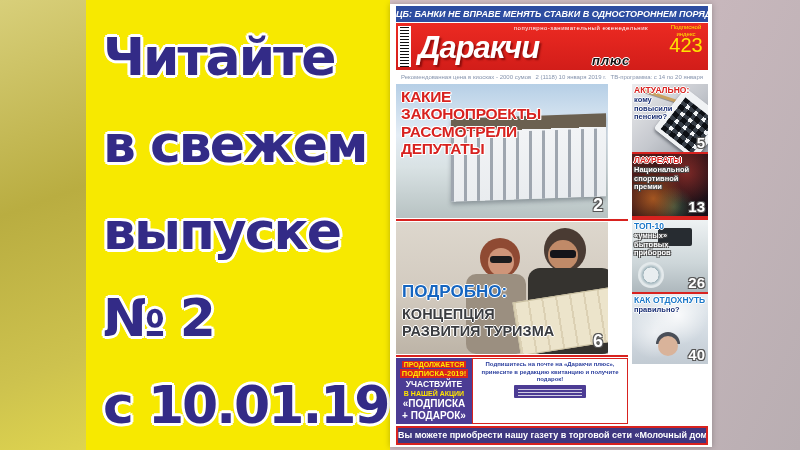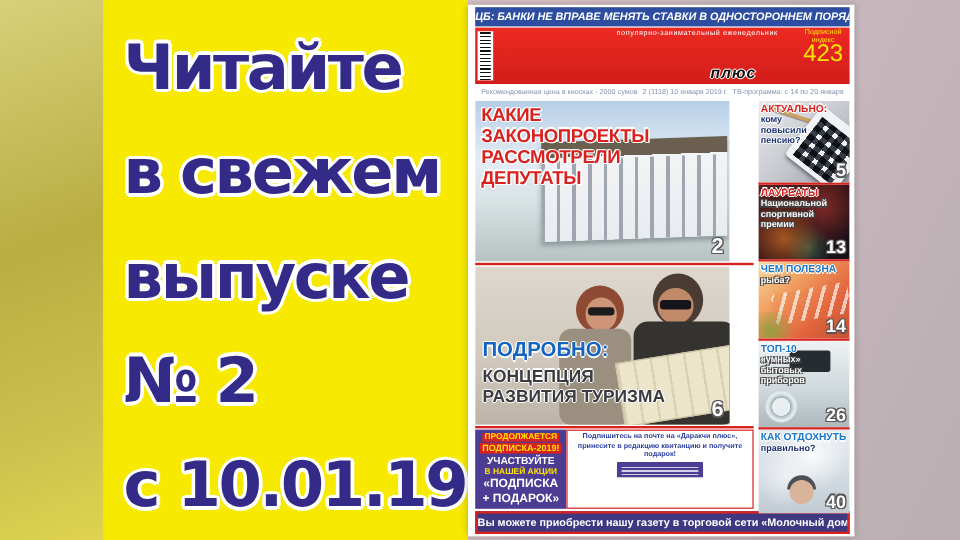--- a/index.html
+++ b/index.html
@@ -179,20 +179,21 @@
     </div>
   </div>
 
   <div class="paper">
 
     <div class="banner">ЦБ: БАНКИ НЕ ВПРАВЕ МЕНЯТЬ СТАВКИ В ОДНОСТОРОННЕМ ПОРЯДКЕ</div>
 
     <div class="masthead">
       <div class="barcode"></div>
       <div class="tagline">популярно-занимательный еженедельник</div>
+      <div class="mast-title">Даракчи</div>
       <div class="mast-plus">плюс</div>
       <div class="index-box">
         <div class="index-label">Подписной индекс</div>
         <div class="index-value">423</div>
       </div>
     </div>
 
     <div class="infostrip">
       <span>Рекомендованная цена в киосках - 2000 сумов</span>
       <span>2 (1118) 10 января 2019 г.</span>
@@ -265,29 +266,20 @@
       <div class="sb-item" style="height:62px;">
         <div class="scene sc-award">
           <div class="glow1"></div>
         </div>
         <span class="sb-kicker-red">ЛАУРЕАТЫ</span>
         <span class="sb-title-light">Национальной спортивной премии</span>
         <span class="sb-page">13</span>
       </div>
       <div class="sb-div"></div>
 
-      <div class="sb-item" style="height:64px;">
-        <div class="scene sc-fish">
-          <div class="fishflesh"></div>
-          <div class="greens"></div>
-        </div>
-        <span class="sb-kicker-blue">ЧЕМ ПОЛЕЗНА</span>
-        <span class="sb-title-light">рыба?</span>
-        <span class="sb-page">14</span>
-      </div>
       <div class="sb-div"></div>
 
       <div class="sb-item" style="height:72px;">
         <div class="scene sc-appl">
           <div class="tv"></div>
           <div class="washer"></div>
         </div>
         <span class="sb-kicker-blue">ТОП-10</span>
         <span class="sb-title-light">«умных» бытовых приборов</span>
         <span class="sb-page">26</span>

